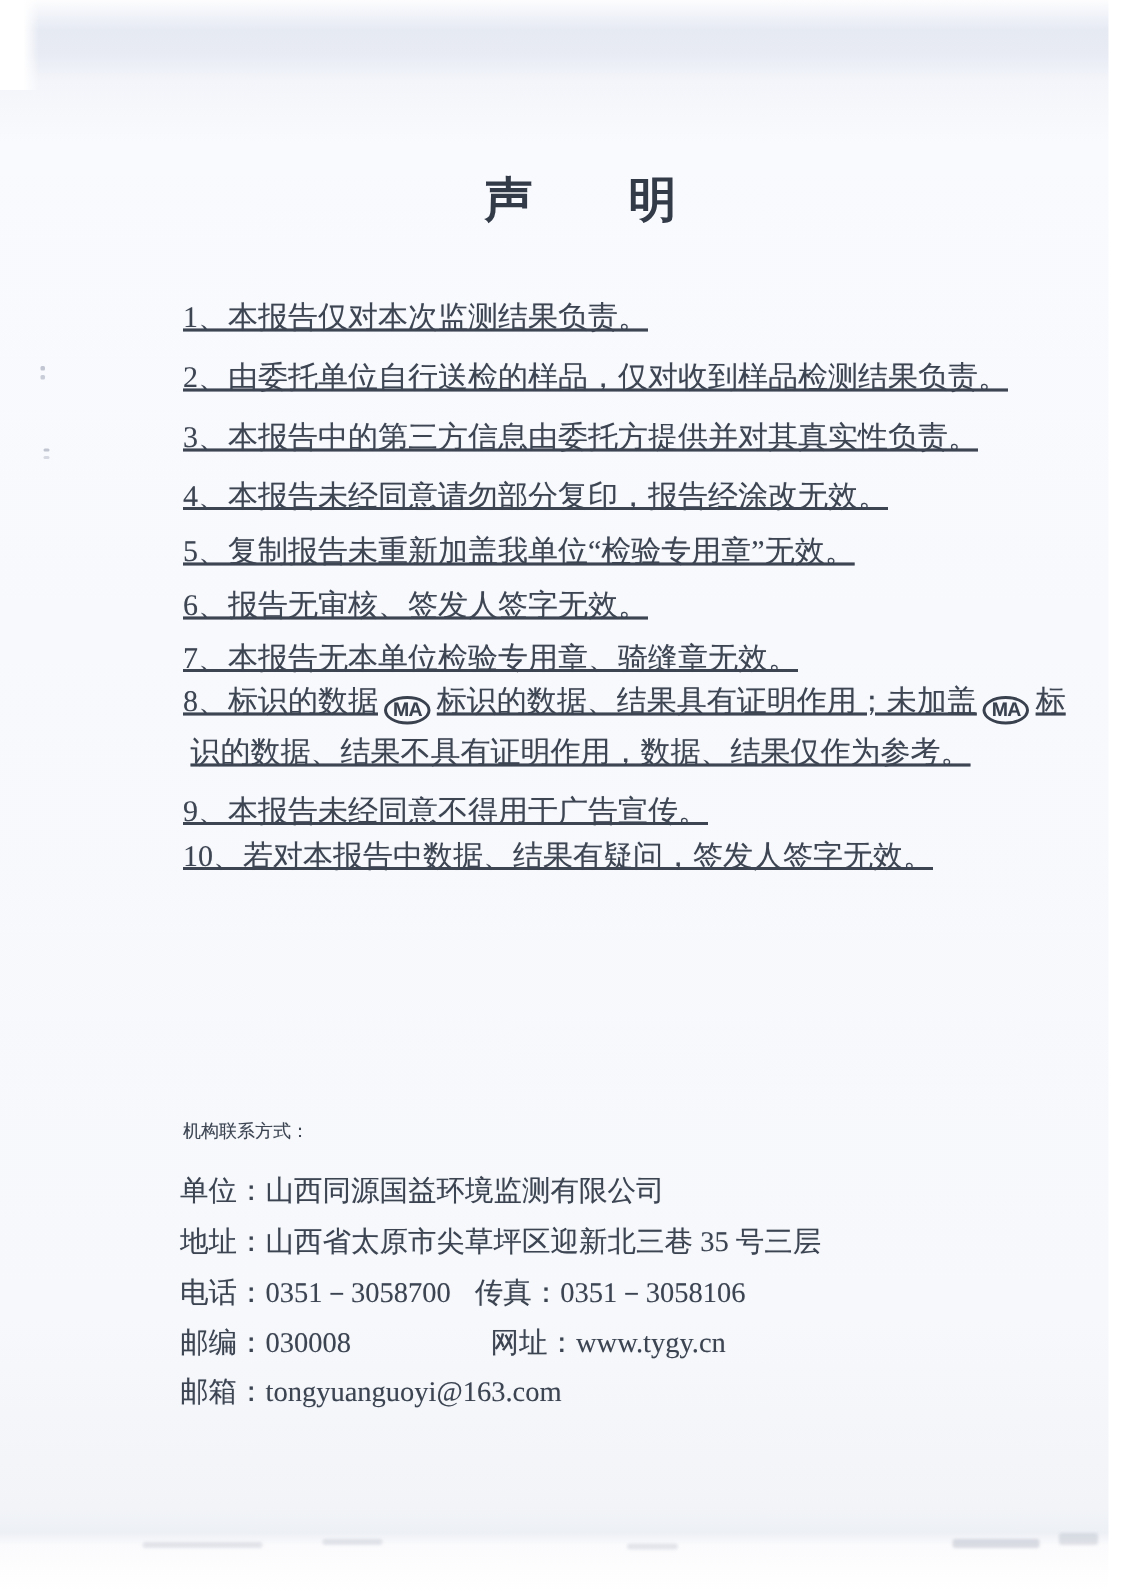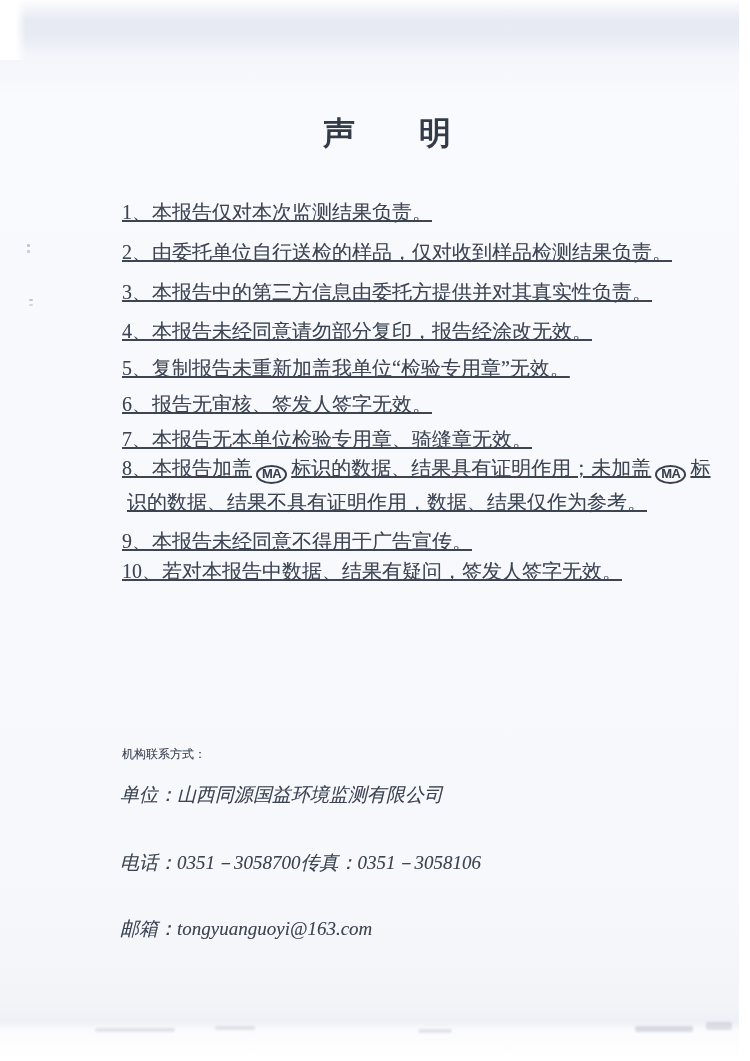--- a/index.html
+++ b/index.html
@@ -84,28 +84,27 @@
     font-size: 12px; line-height: 25px;
     color: #3c4452;
     text-shadow: 0 0 0.5px rgba(70,80,100,0.35);
   }
   .crow {
     position: absolute; left: 120px;
     font-size: 19px; line-height: 24px;
     color: #3c4452;
     white-space: nowrap;
     text-shadow: 0 0 0.5px rgba(70,80,100,0.35);
-    font-style: italic;
   }
   .c1 { top: 783px; }
   .c2 { top: 817px; }
   .c3 { top: 851px; }
   .c4 { top: 884px; }
   .c5 { top: 917px; }
-  .crow .pair2 { margin-left: 0; }
+  .crow .pair2 { margin-left: 16px; }
   .c4 { width: 480px; }
   .c4 .pair2 { position: absolute; left: 207px; margin-left: 0; }
   .speck {
     position: absolute;
     background: rgba(110,120,145,0.4);
     border-radius: 1px;
   }
   .speck.s1 { left: 27px; top: 244px; width: 3px; height: 3px; box-shadow: 0 6px 0 rgba(110,120,145,0.35); }
   .speck.s2 { left: 29px; top: 299px; width: 4px; height: 2px; box-shadow: 0 5px 0 rgba(110,120,145,0.25); }
   .smudge {
@@ -156,46 +155,52 @@
 
   <div class="sline numbered l6">
     <span>6、</span><span>报告无审核、签发人签字无效。</span>
   </div>
 
   <div class="sline numbered l7">
     <span>7、</span><span>本报告无本单位检验专用章、骑缝章无效。</span>
   </div>
 
   <div class="sline numbered l8a">
-    <span>8、</span><span>本报告加盖</span><span class="ma-badge">MA</span><span>标识的数据、结果具有证明作用；未加盖</span><span class="ma-badge">MA</span><span>标</span>
+    <span>8、</span><span>标识的数据</span><span class="ma-badge">MA</span><span>标识的数据、结果具有证明作用；未加盖</span><span class="ma-badge">MA</span><span>标</span>
   </div>
 
   <div class="sline wrap2 l8b">
     <span>识的数据、结果不具有证明作用，数据、结果仅作为参考。</span>
   </div>
 
   <div class="sline numbered l9">
     <span>9、</span><span>本报告未经同意不得用于广告宣传。</span>
   </div>
 
   <div class="sline numbered l10">
     <span>10、</span><span>若对本报告中数据、结果有疑问，签发人签字无效。</span>
   </div>
 
   <div class="contact-heading">机构联系方式：</div>
 
   <div class="crow c1">
     <span>单位：</span><span>山西同源国益环境监测有限公司</span>
   </div>
 
+  <div class="crow c2">
+    <span>地址：</span><span>山西省太原市尖草坪区迎新北三巷 35 号三层</span>
+  </div>
 
   <div class="crow c3">
     <span>电话：</span><span>0351－3058700</span><span class="pair2">传真：</span><span>0351－3058106</span>
   </div>
 
+  <div class="crow c4">
+    <span>邮编：</span><span>030008</span><span class="pair2"><span>网址：</span><span>www.tygy.cn</span></span>
+  </div>
 
   <div class="crow c5">
     <span>邮箱：</span><span>tongyuanguoyi@163.com</span>
   </div>
 
   <div class="speck s1"></div>
   <div class="speck s2"></div>
   <div class="smudge sm1"></div>
   <div class="smudge sm2"></div>
   <div class="smudge sm3"></div>

